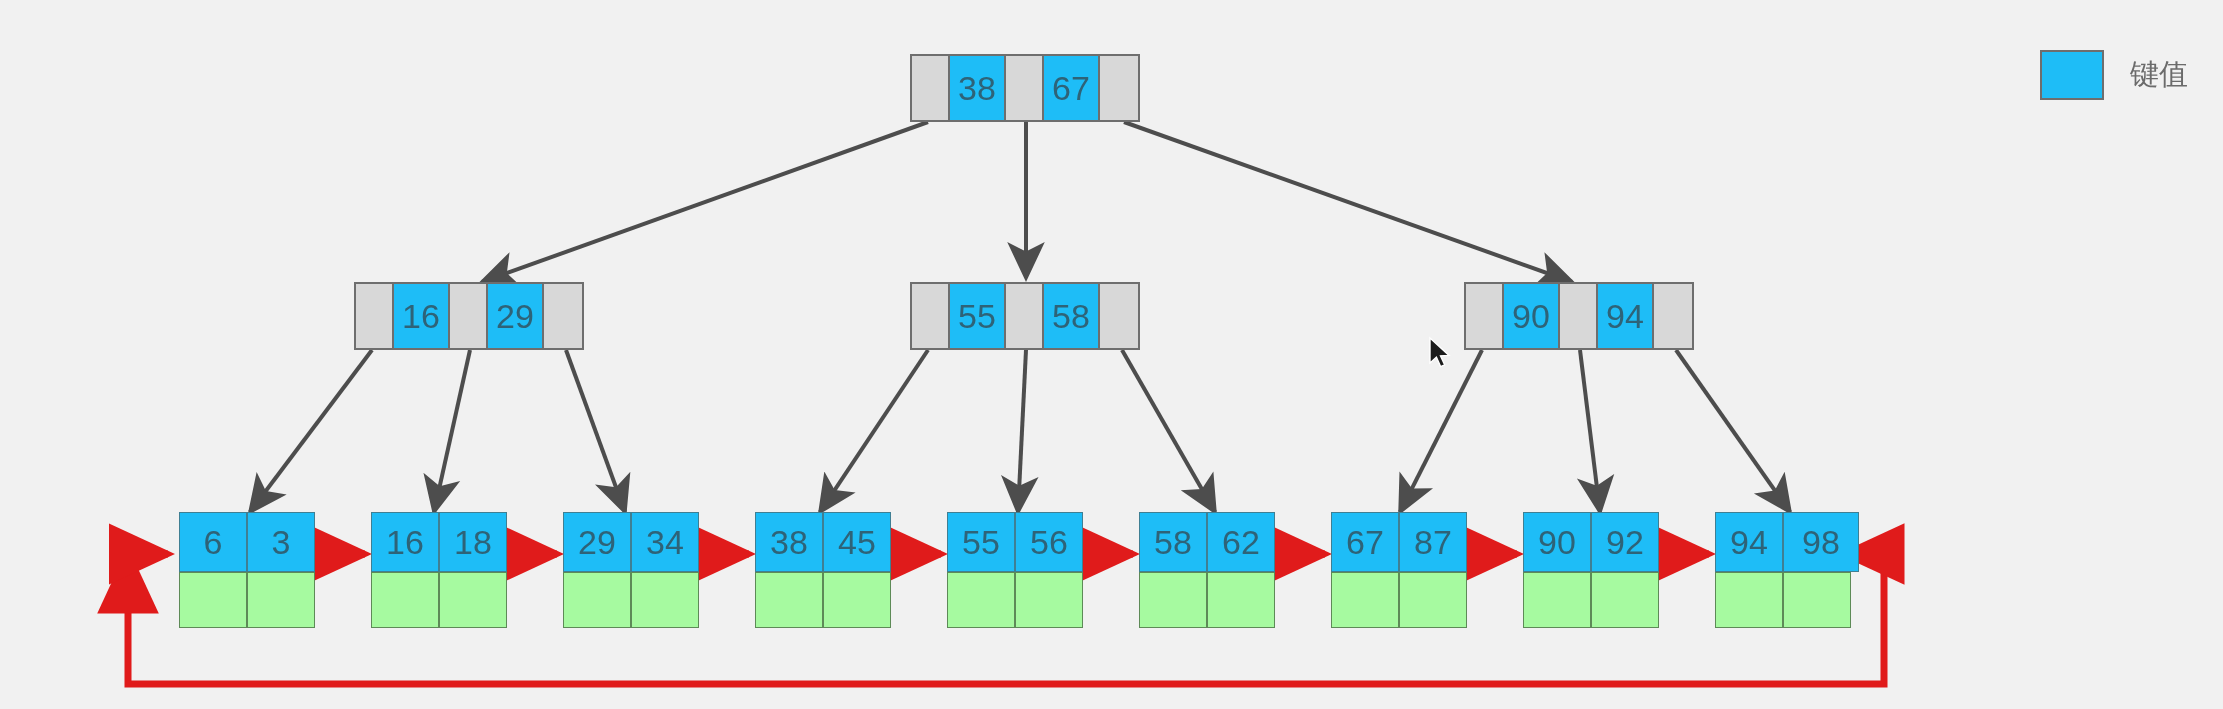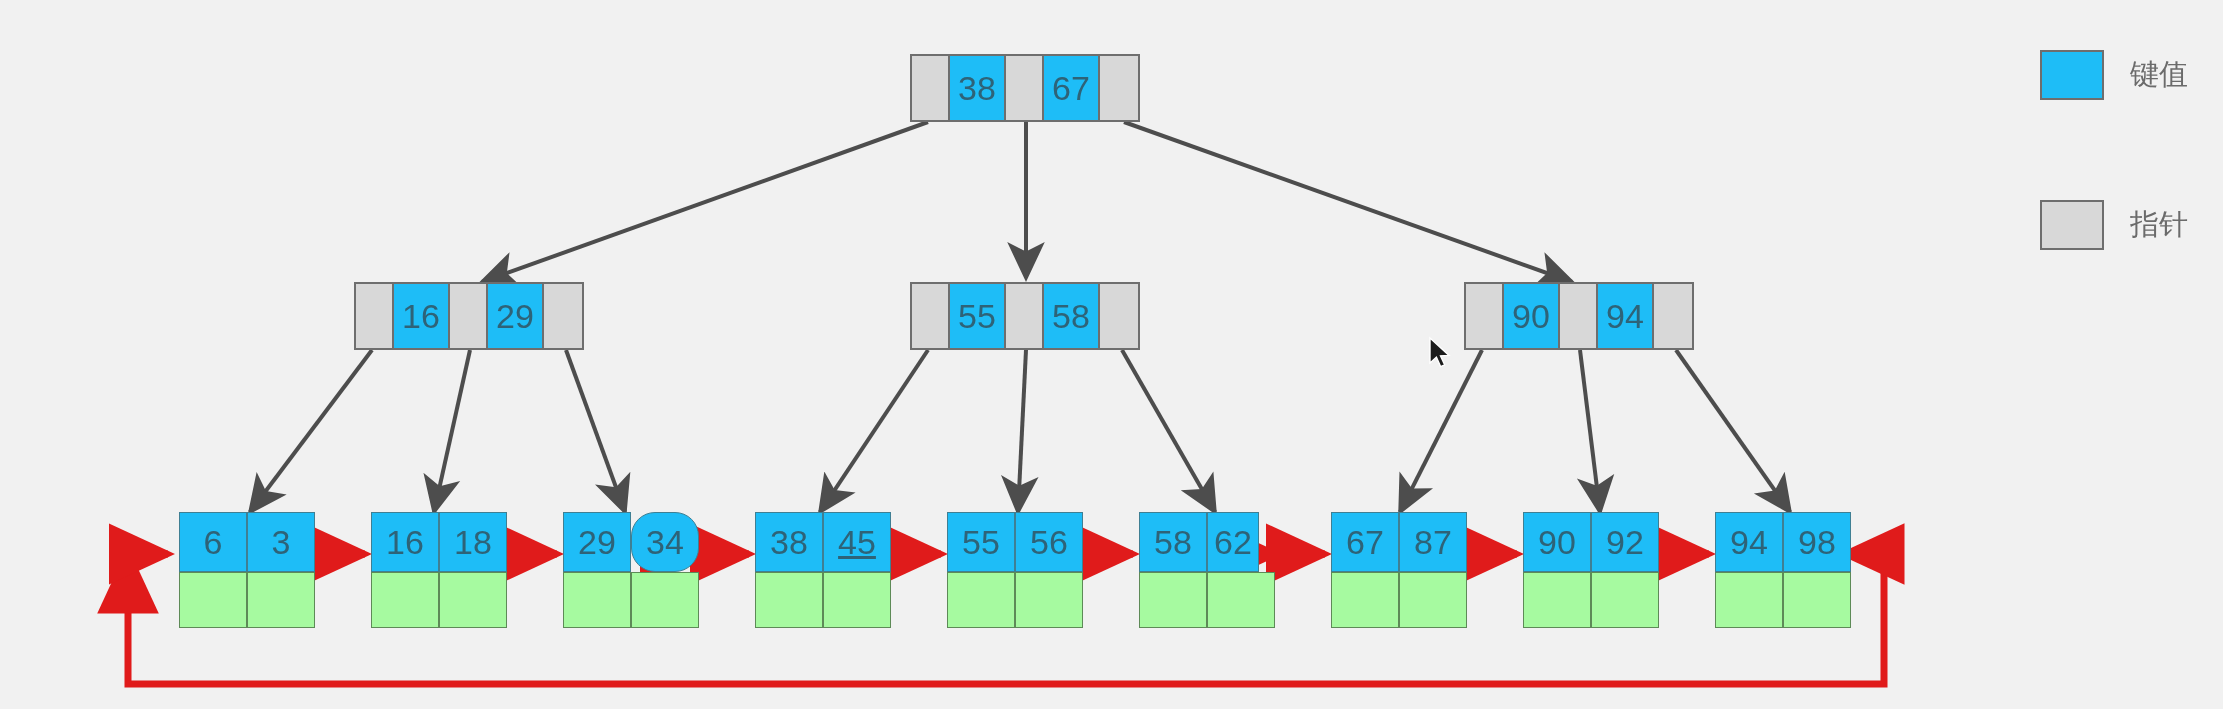--- a/index.html
+++ b/index.html
@@ -219,32 +219,32 @@
     </div>
     <div class="leaf-row">
       <div class="leaf-cell data" style="width:68px;height:56px;"></div>
       <div class="leaf-cell data" style="width:68px;height:56px;"></div>
     </div>
   </div>
 
   <div class="leaf" style="left:563px; top:512px;">
     <div class="leaf-row">
       <div class="leaf-cell key" style="width:68px;height:60px;">29</div>
-      <div class="leaf-cell key" style="width:68px;height:60px;border-radius:24px;">34</div>
+      <div class="leaf-cell key" style="width:68px;height:60px;">34</div>
     </div>
     <div class="leaf-row">
       <div class="leaf-cell data" style="width:68px;height:56px;"></div>
       <div class="leaf-cell data" style="width:68px;height:56px;"></div>
     </div>
   </div>
 
   <div class="leaf" style="left:755px; top:512px;">
     <div class="leaf-row">
       <div class="leaf-cell key" style="width:68px;height:60px;">38</div>
-      <div class="leaf-cell key" style="width:68px;height:60px;text-decoration:underline;">45</div>
+      <div class="leaf-cell key" style="width:68px;height:60px;">45</div>
     </div>
     <div class="leaf-row">
       <div class="leaf-cell data" style="width:68px;height:56px;"></div>
       <div class="leaf-cell data" style="width:68px;height:56px;"></div>
     </div>
   </div>
 
   <div class="leaf" style="left:947px; top:512px;">
     <div class="leaf-row">
       <div class="leaf-cell key" style="width:68px;height:60px;">55</div>
@@ -252,21 +252,21 @@
     </div>
     <div class="leaf-row">
       <div class="leaf-cell data" style="width:68px;height:56px;"></div>
       <div class="leaf-cell data" style="width:68px;height:56px;"></div>
     </div>
   </div>
 
   <div class="leaf" style="left:1139px; top:512px;">
     <div class="leaf-row">
       <div class="leaf-cell key" style="width:68px;height:60px;">58</div>
-      <div class="leaf-cell key" style="width:52px;height:60px;">62</div>
+      <div class="leaf-cell key" style="width:68px;height:60px;">62</div>
     </div>
     <div class="leaf-row">
       <div class="leaf-cell data" style="width:68px;height:56px;"></div>
       <div class="leaf-cell data" style="width:68px;height:56px;"></div>
     </div>
   </div>
 
   <div class="leaf" style="left:1331px; top:512px;">
     <div class="leaf-row">
       <div class="leaf-cell key" style="width:68px;height:60px;">67</div>
@@ -285,36 +285,32 @@
     </div>
     <div class="leaf-row">
       <div class="leaf-cell data" style="width:68px;height:56px;"></div>
       <div class="leaf-cell data" style="width:68px;height:56px;"></div>
     </div>
   </div>
 
   <div class="leaf" style="left:1715px; top:512px;">
     <div class="leaf-row">
       <div class="leaf-cell key" style="width:68px;height:60px;">94</div>
-      <div class="leaf-cell key" style="width:68px;height:60px;">98</div>
+      <div class="leaf-cell key" style="width:76px;height:60px;">98</div>
     </div>
     <div class="leaf-row">
       <div class="leaf-cell data" style="width:68px;height:56px;"></div>
       <div class="leaf-cell data" style="width:68px;height:56px;"></div>
     </div>
   </div>
 
   <div id="legend" style="left:2040px; top:50px; width:180px; height:180px;">
     <div class="legend-row" style="left:0; top:0;">
       <div class="legend-swatch" style="background:#1ebdf7;"></div>
       <div class="legend-label">键值</div>
     </div>
-    <div class="legend-row" style="left:0; top:150px;">
-      <div class="legend-swatch" style="background:#d8d8d8;"></div>
-      <div class="legend-label">指针</div>
-    </div>
   </div>
 
   <svg id="cursor" width="26" height="36" viewBox="0 0 26 36" style="left:1428px; top:336px;">
     <path d="M2,2 L2,27 L8.4,21.2 L12.6,30.6 L16.6,28.8 L12.5,19.8 L21,19.4 Z" fill="#1c1c1c" stroke="#ffffff" stroke-width="1.4"></path>
   </svg>
 
 </div>
 
 </body></html>

